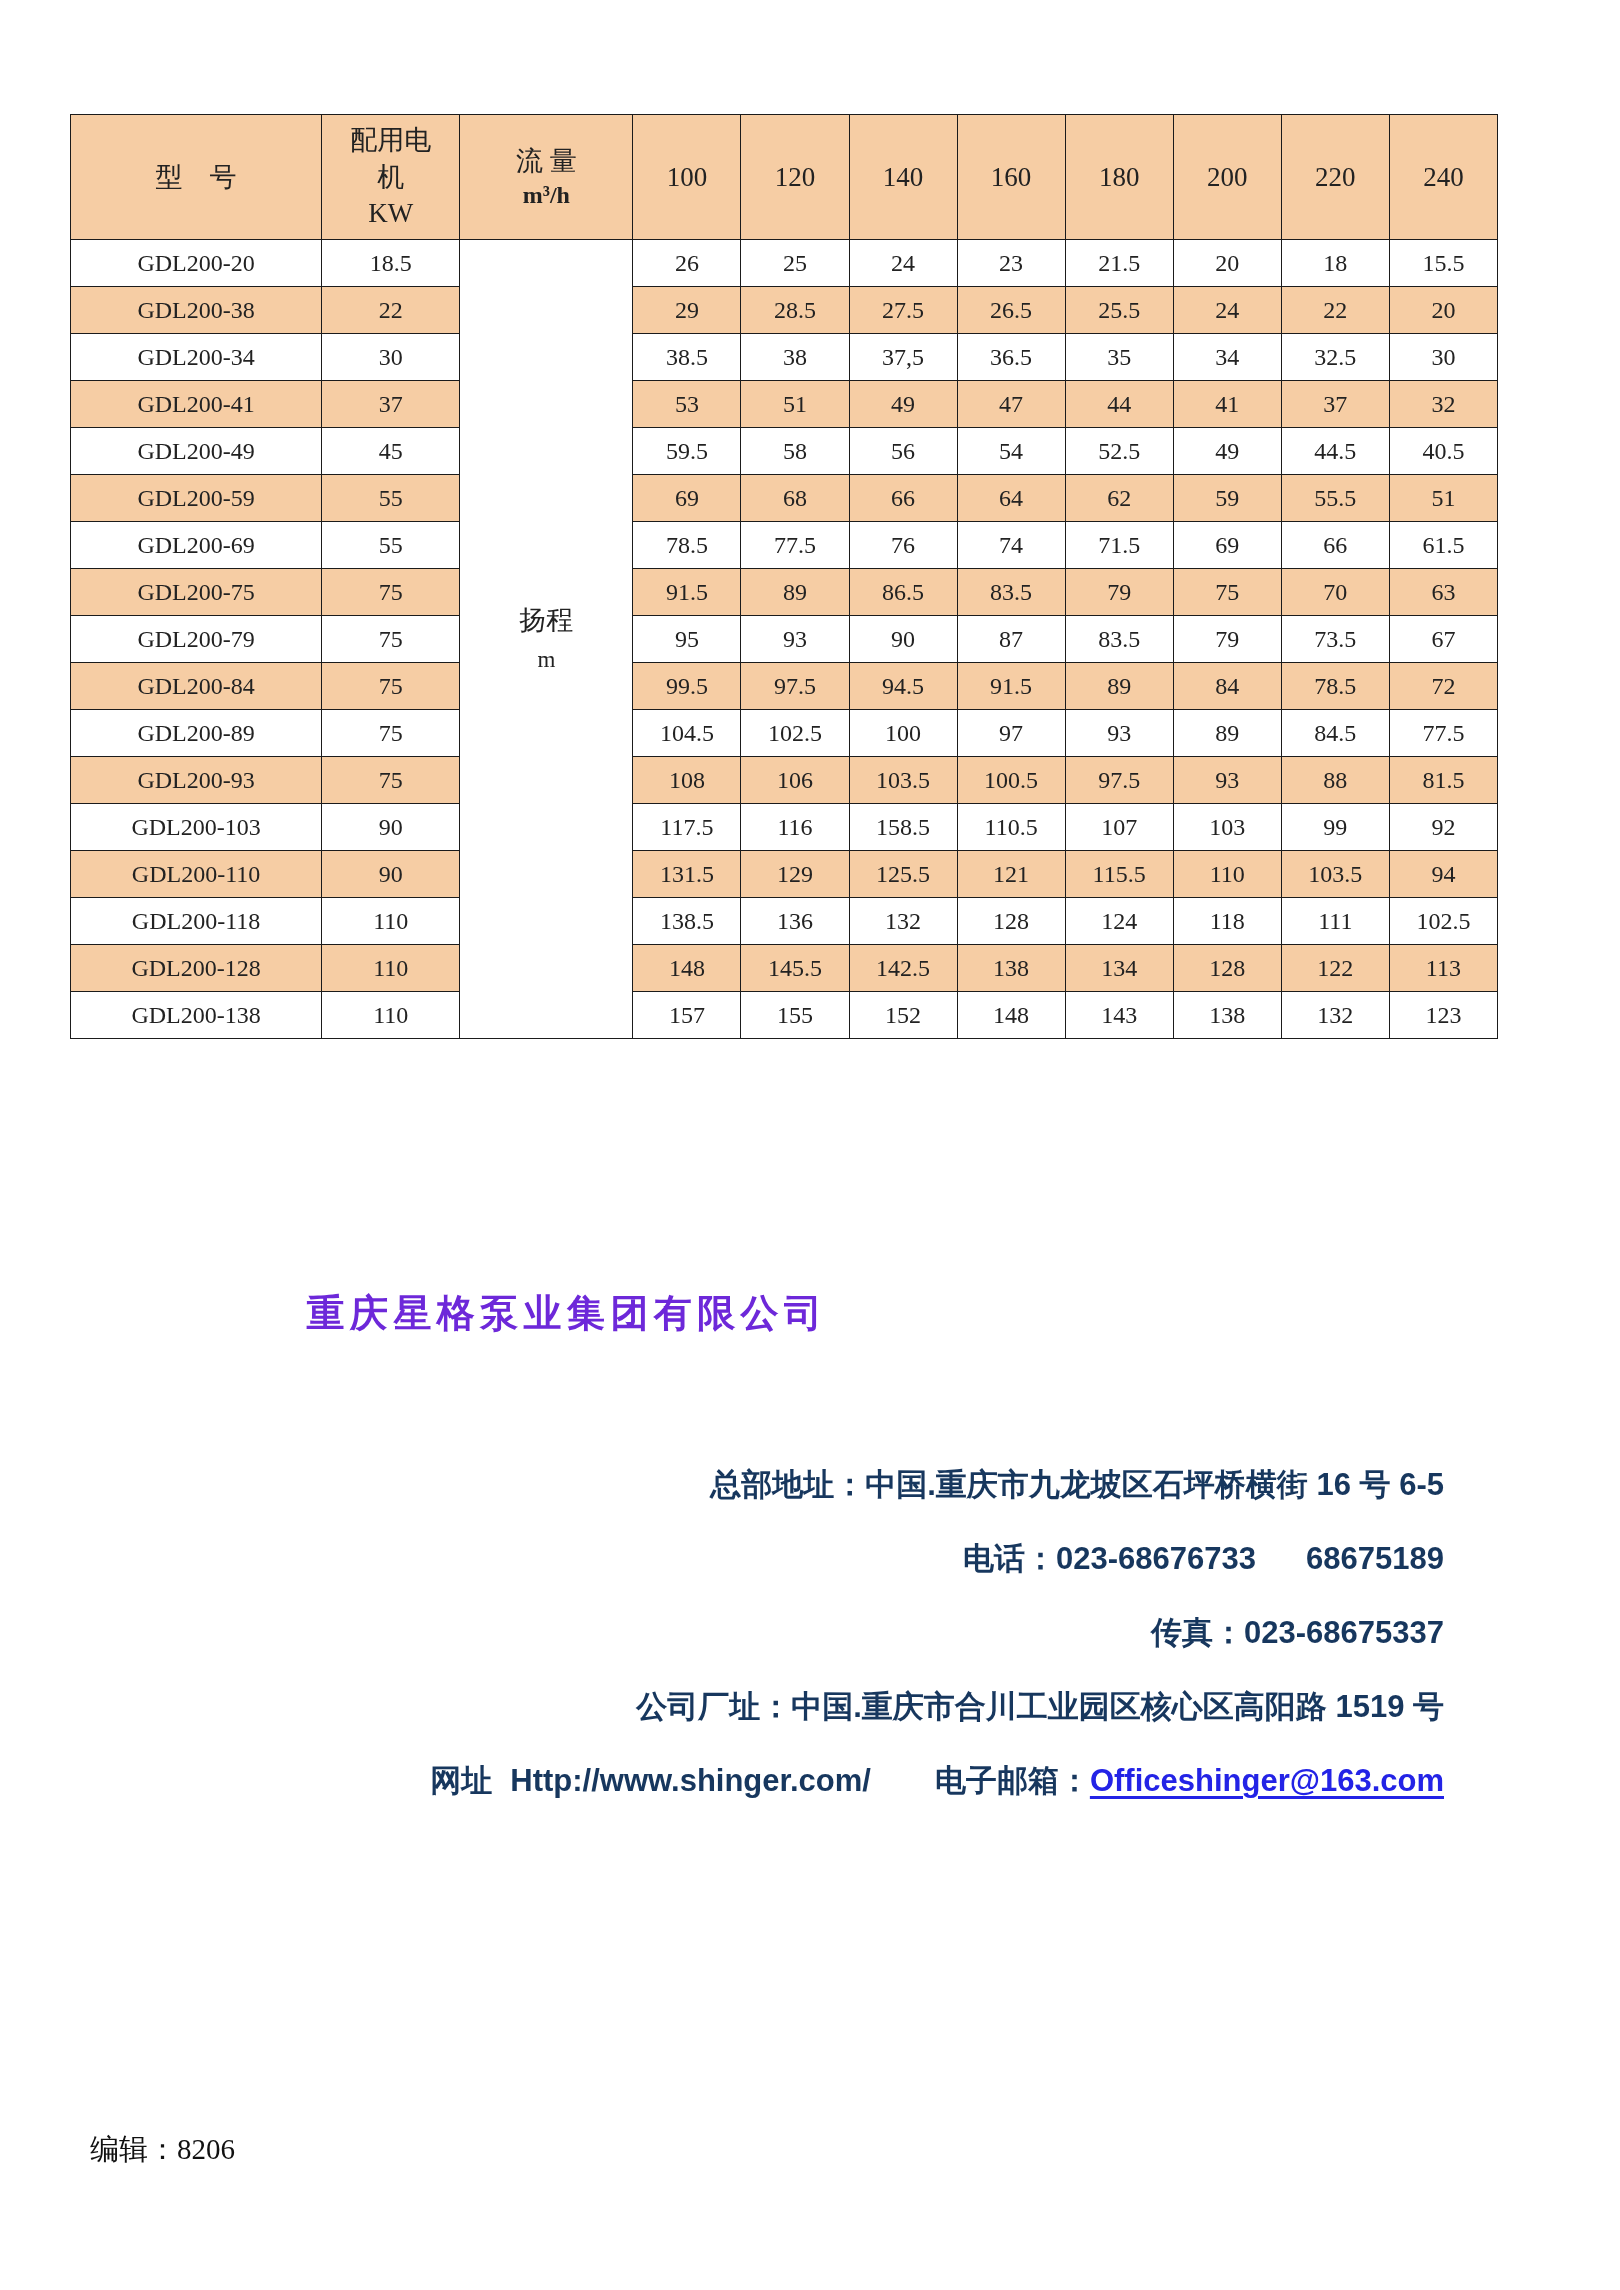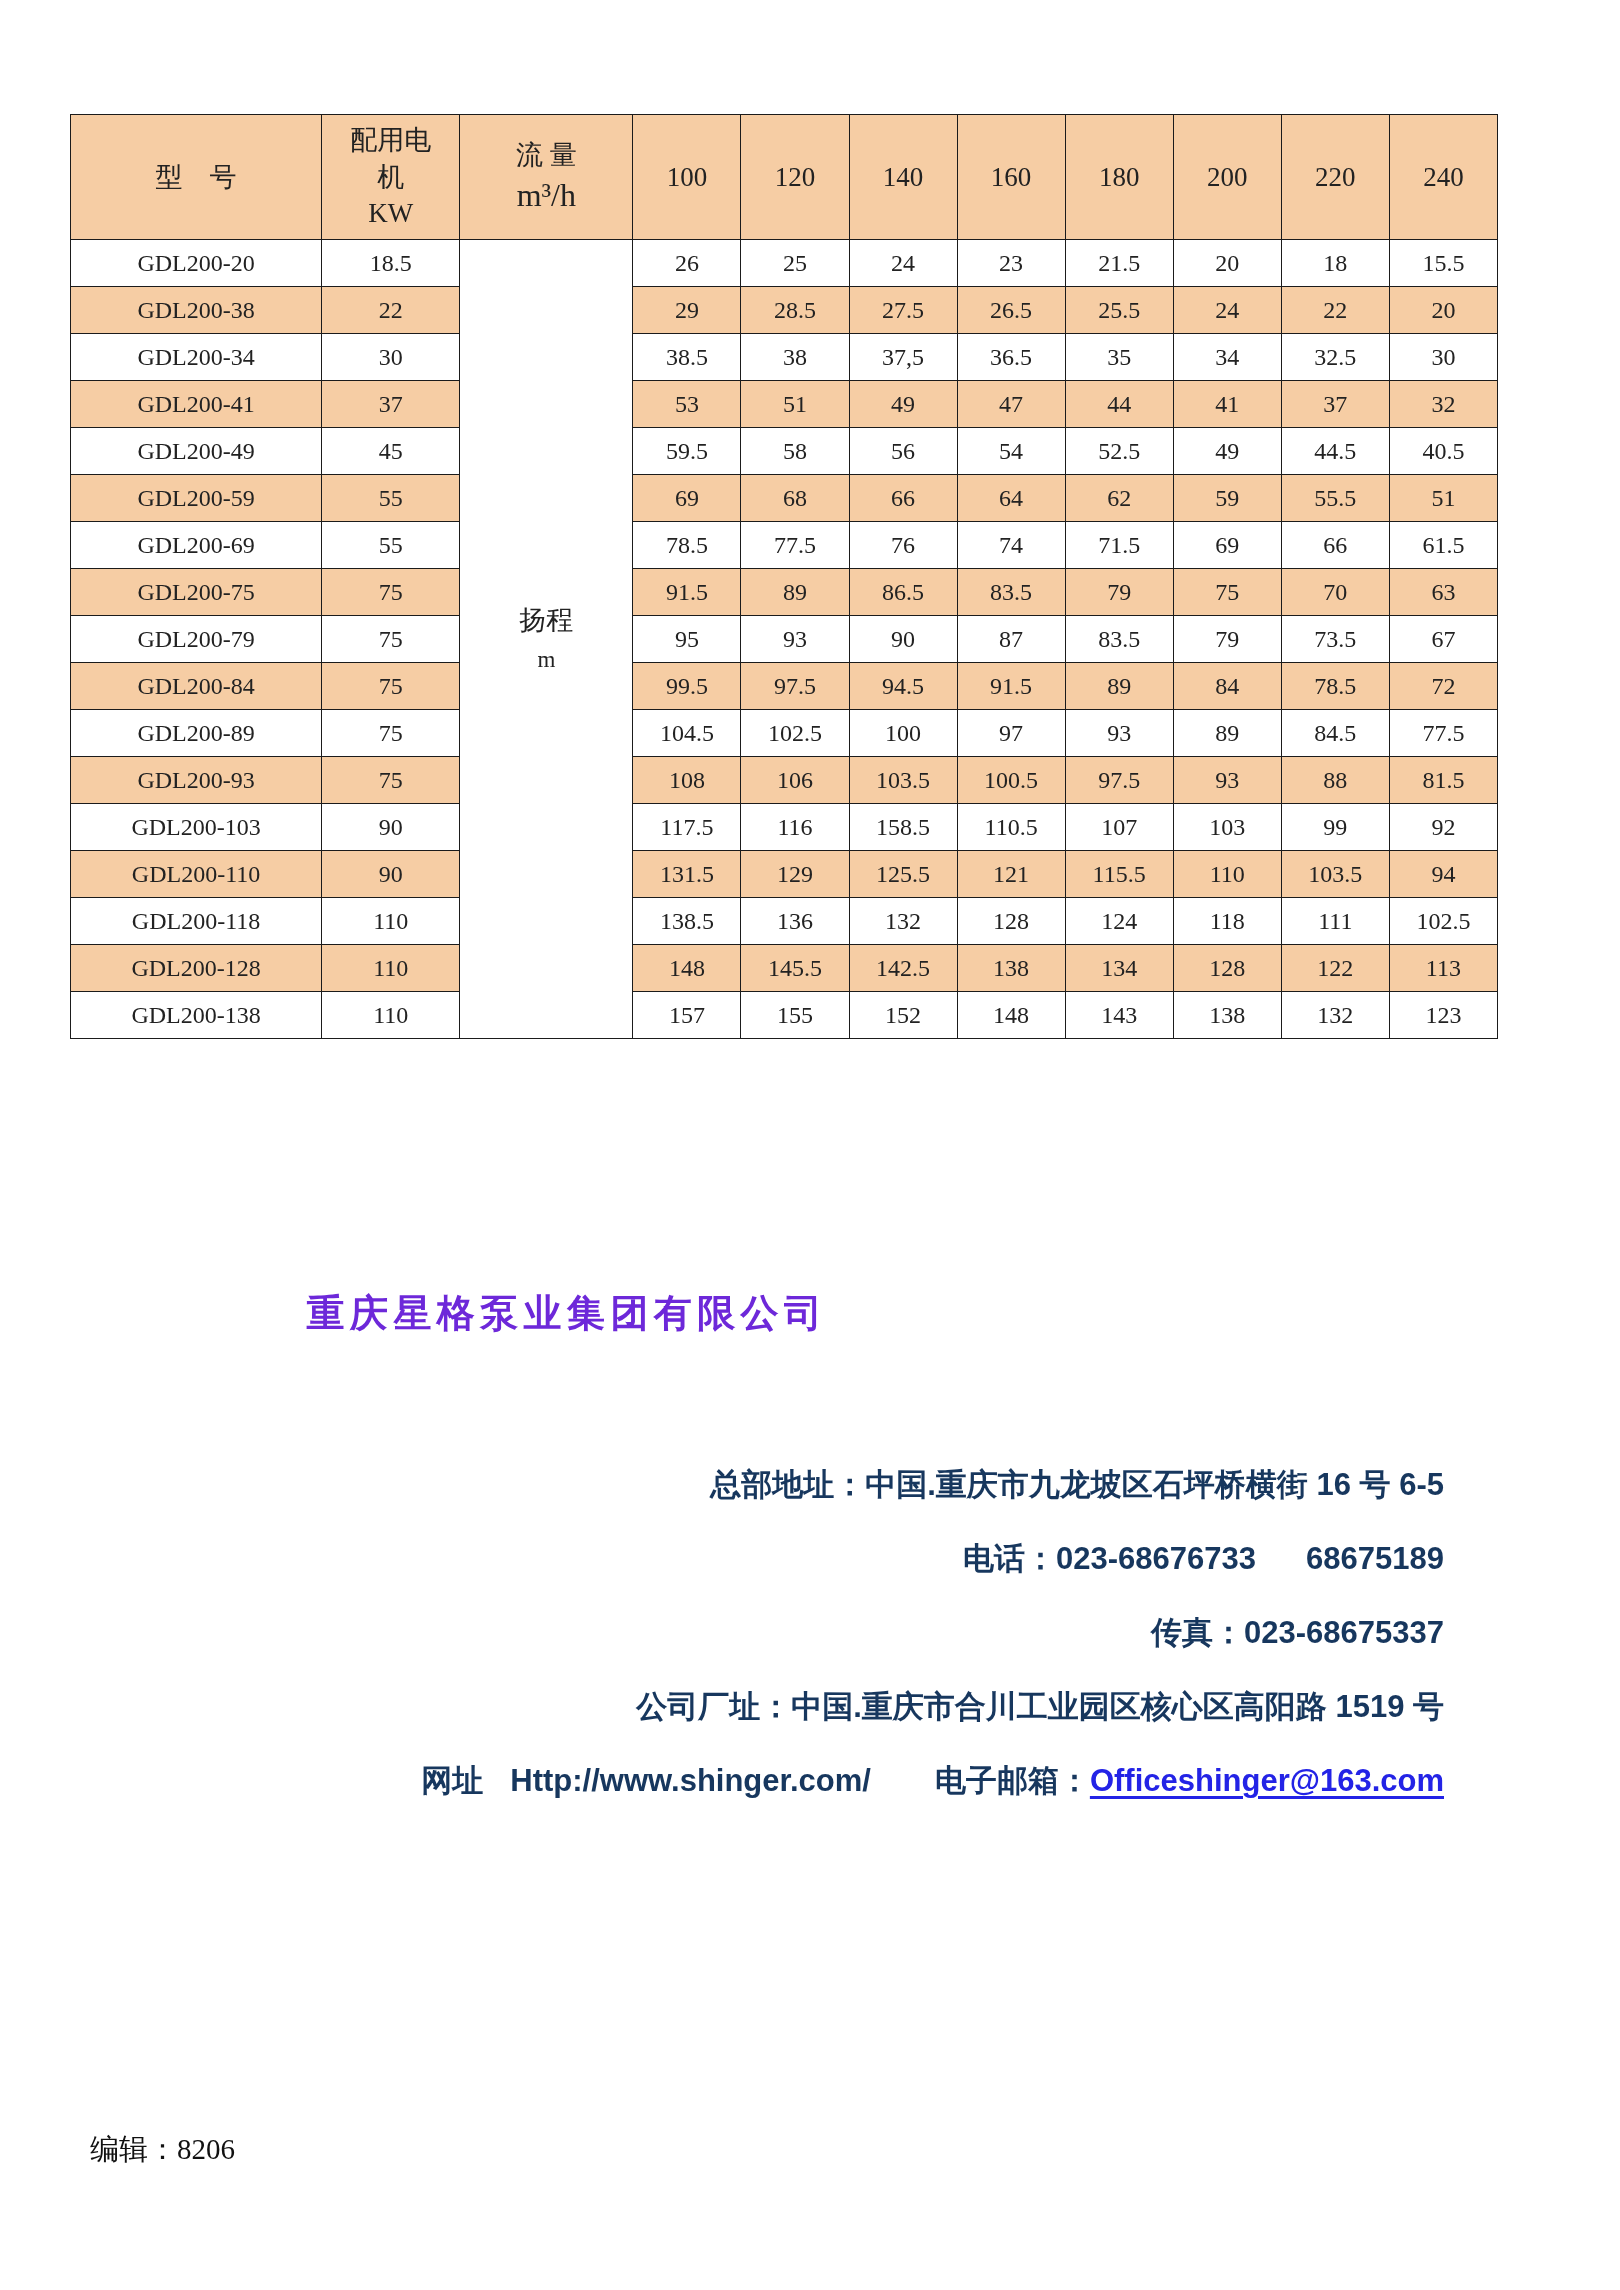--- a/index.html
+++ b/index.html
@@ -28,21 +28,21 @@
     vertical-align:middle;
     overflow:hidden;
   }
   table.spec thead th {
     background:#F6CDA4;
     height:125px;
     font-size:27px;
     font-weight:normal;
     line-height:1.35;
   }
-  table.spec thead .unit { font-size:32px; }
+  table.spec thead .unit { font-size:24px;font-weight:bold; }
   table.spec tbody td { height:47px; font-size:24px; }
   table.spec tbody tr:nth-child(even) td { background:#F6CDA4; }
   table.spec td.c-head {
     background:#ffffff !important;
     font-size:27px;
     line-height:1.6;
   }
   table.spec td.c-head .m { font-size:23px; }
 
   
@@ -360,18 +360,18 @@
   <div class="line indent">
     <span>电话：</span><span>023-68676733</span><span class="gap-left">68675189</span>
   </div>
   <div class="line indent">
     <span>传真：</span><span>023-68675337</span>
   </div>
   <div class="line">
     <span>公司厂址：</span><span>中国.重庆市合川工业园区核心区高阳路 1519 号</span>
   </div>
   <div class="line">
-    <span>网址</span><span class="gap-left" style="margin-left:27px;">Http://www.shinger.com/</span><span class="gap-wide">电子邮箱：</span><span class="email">Officeshinger@163.com</span>
+    <span>网址</span><span class="gap-left" style="margin-left:18px;">Http://www.shinger.com/</span><span class="gap-wide">电子邮箱：</span><span class="email">Officeshinger@163.com</span>
   </div>
 </div>
 
 <div class="footer">编辑：8206</div>
 
 
 </body></html>

